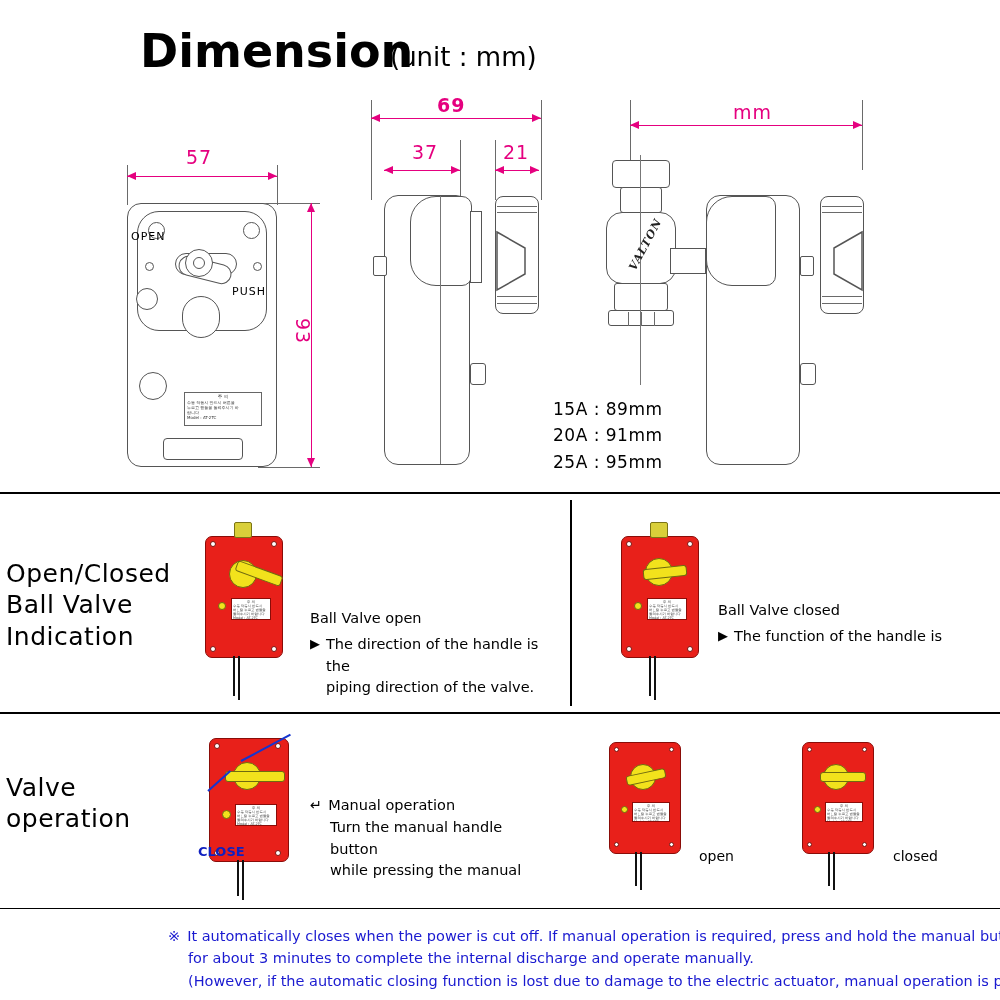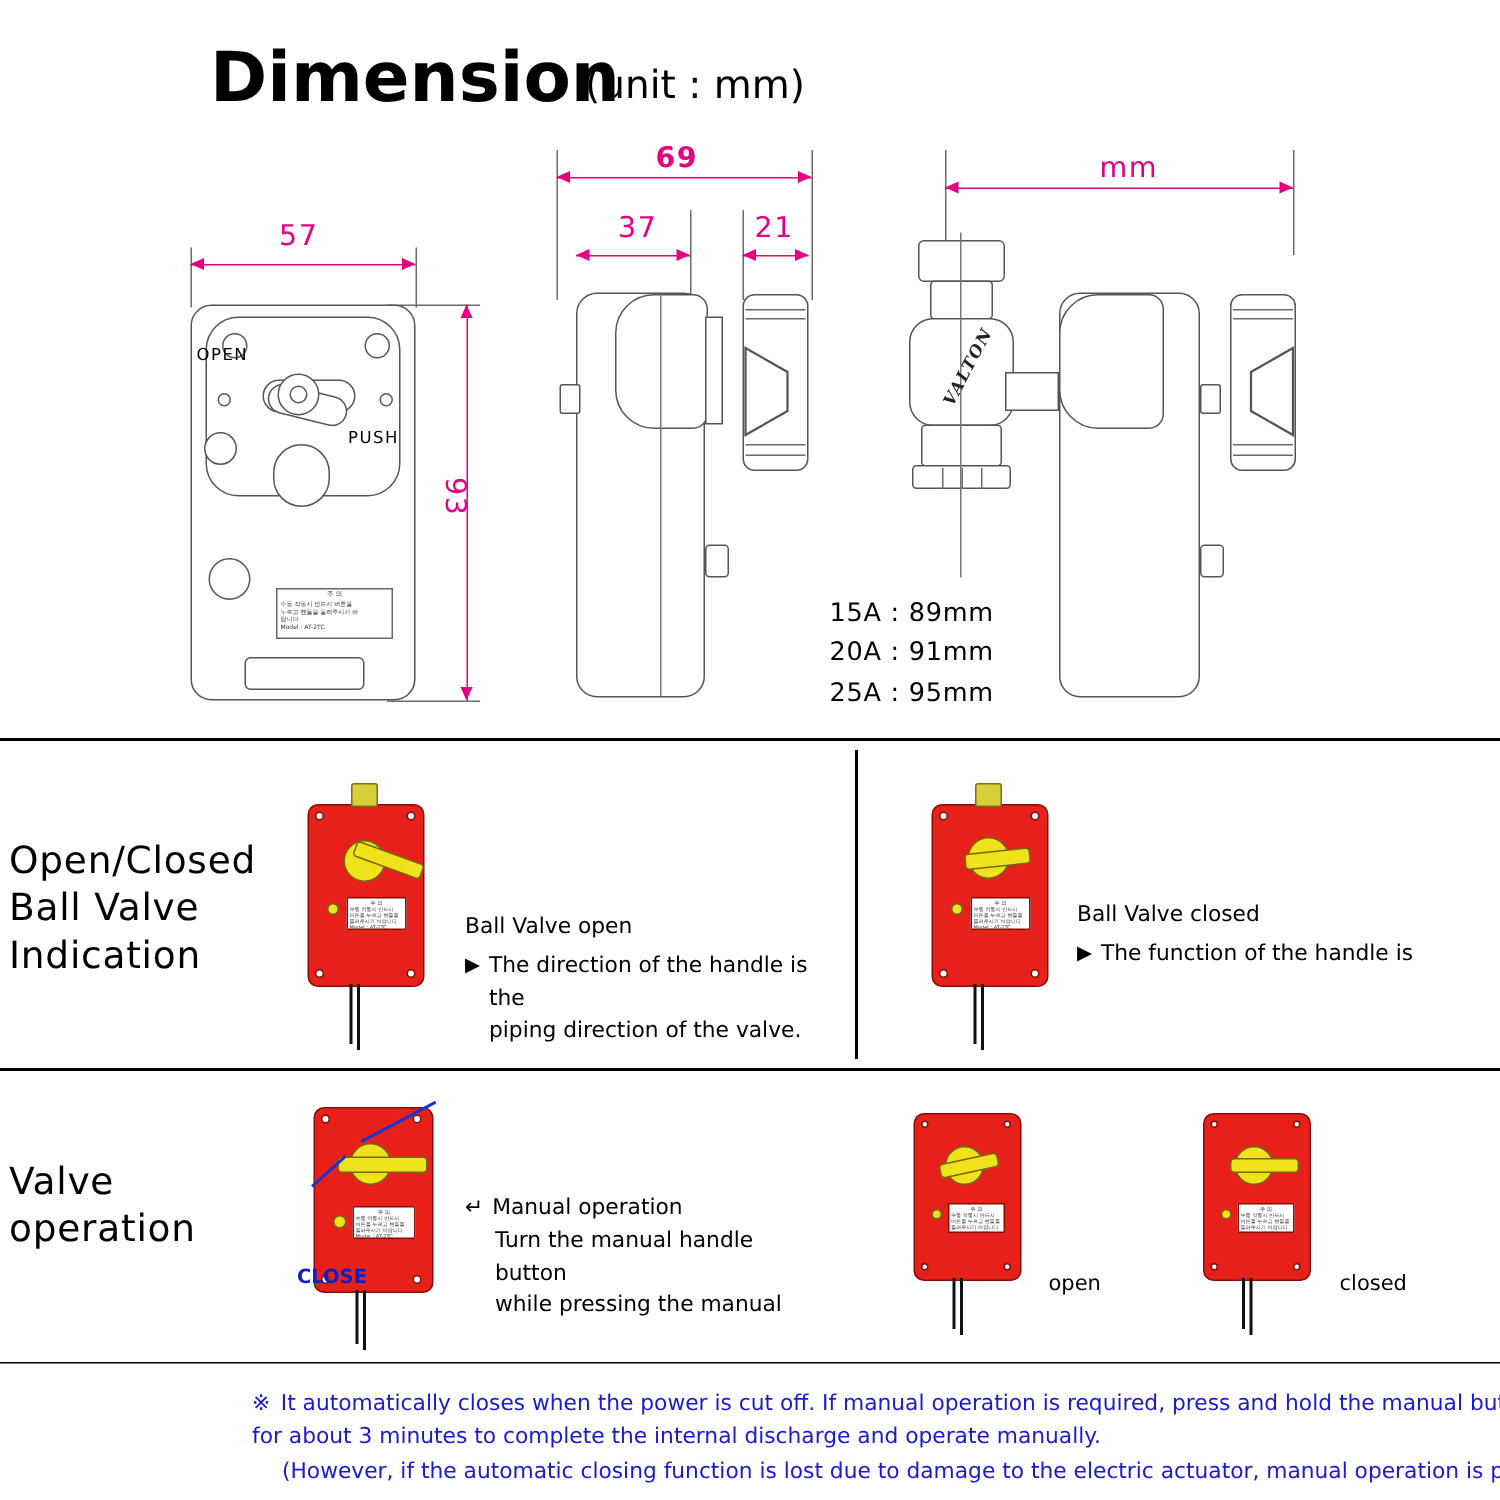--- a/index.html
+++ b/index.html
@@ -502,15 +502,15 @@
   <div class="wire" style="left:26px; top:110px; height:34px;"></div>
   <div class="wire" style="left:31px; top:110px; height:38px;"></div>
 </div>
 <div class="small-label" style="left:893px; top:848px;">closed</div>
 
 <div id="footer-note">
   <div class="ln" style="display:flex; gap:7px;">
     <span>※</span>
     <span>It automatically closes when the power is cut off. If manual operation is required, press and hold the manual button</span>
   </div>
-  <div class="ln" style="">for about 3 minutes to complete the internal discharge and operate manually.</div>
+  <div class="ln" style="margin-left:20px;">for about 3 minutes to complete the internal discharge and operate manually.</div>
   <div class="ln" style="margin-left:20px;">(However, if the automatic closing function is lost due to damage to the electric actuator, manual operation is possible freely.)</div>
 </div>
 
 </body></html>

